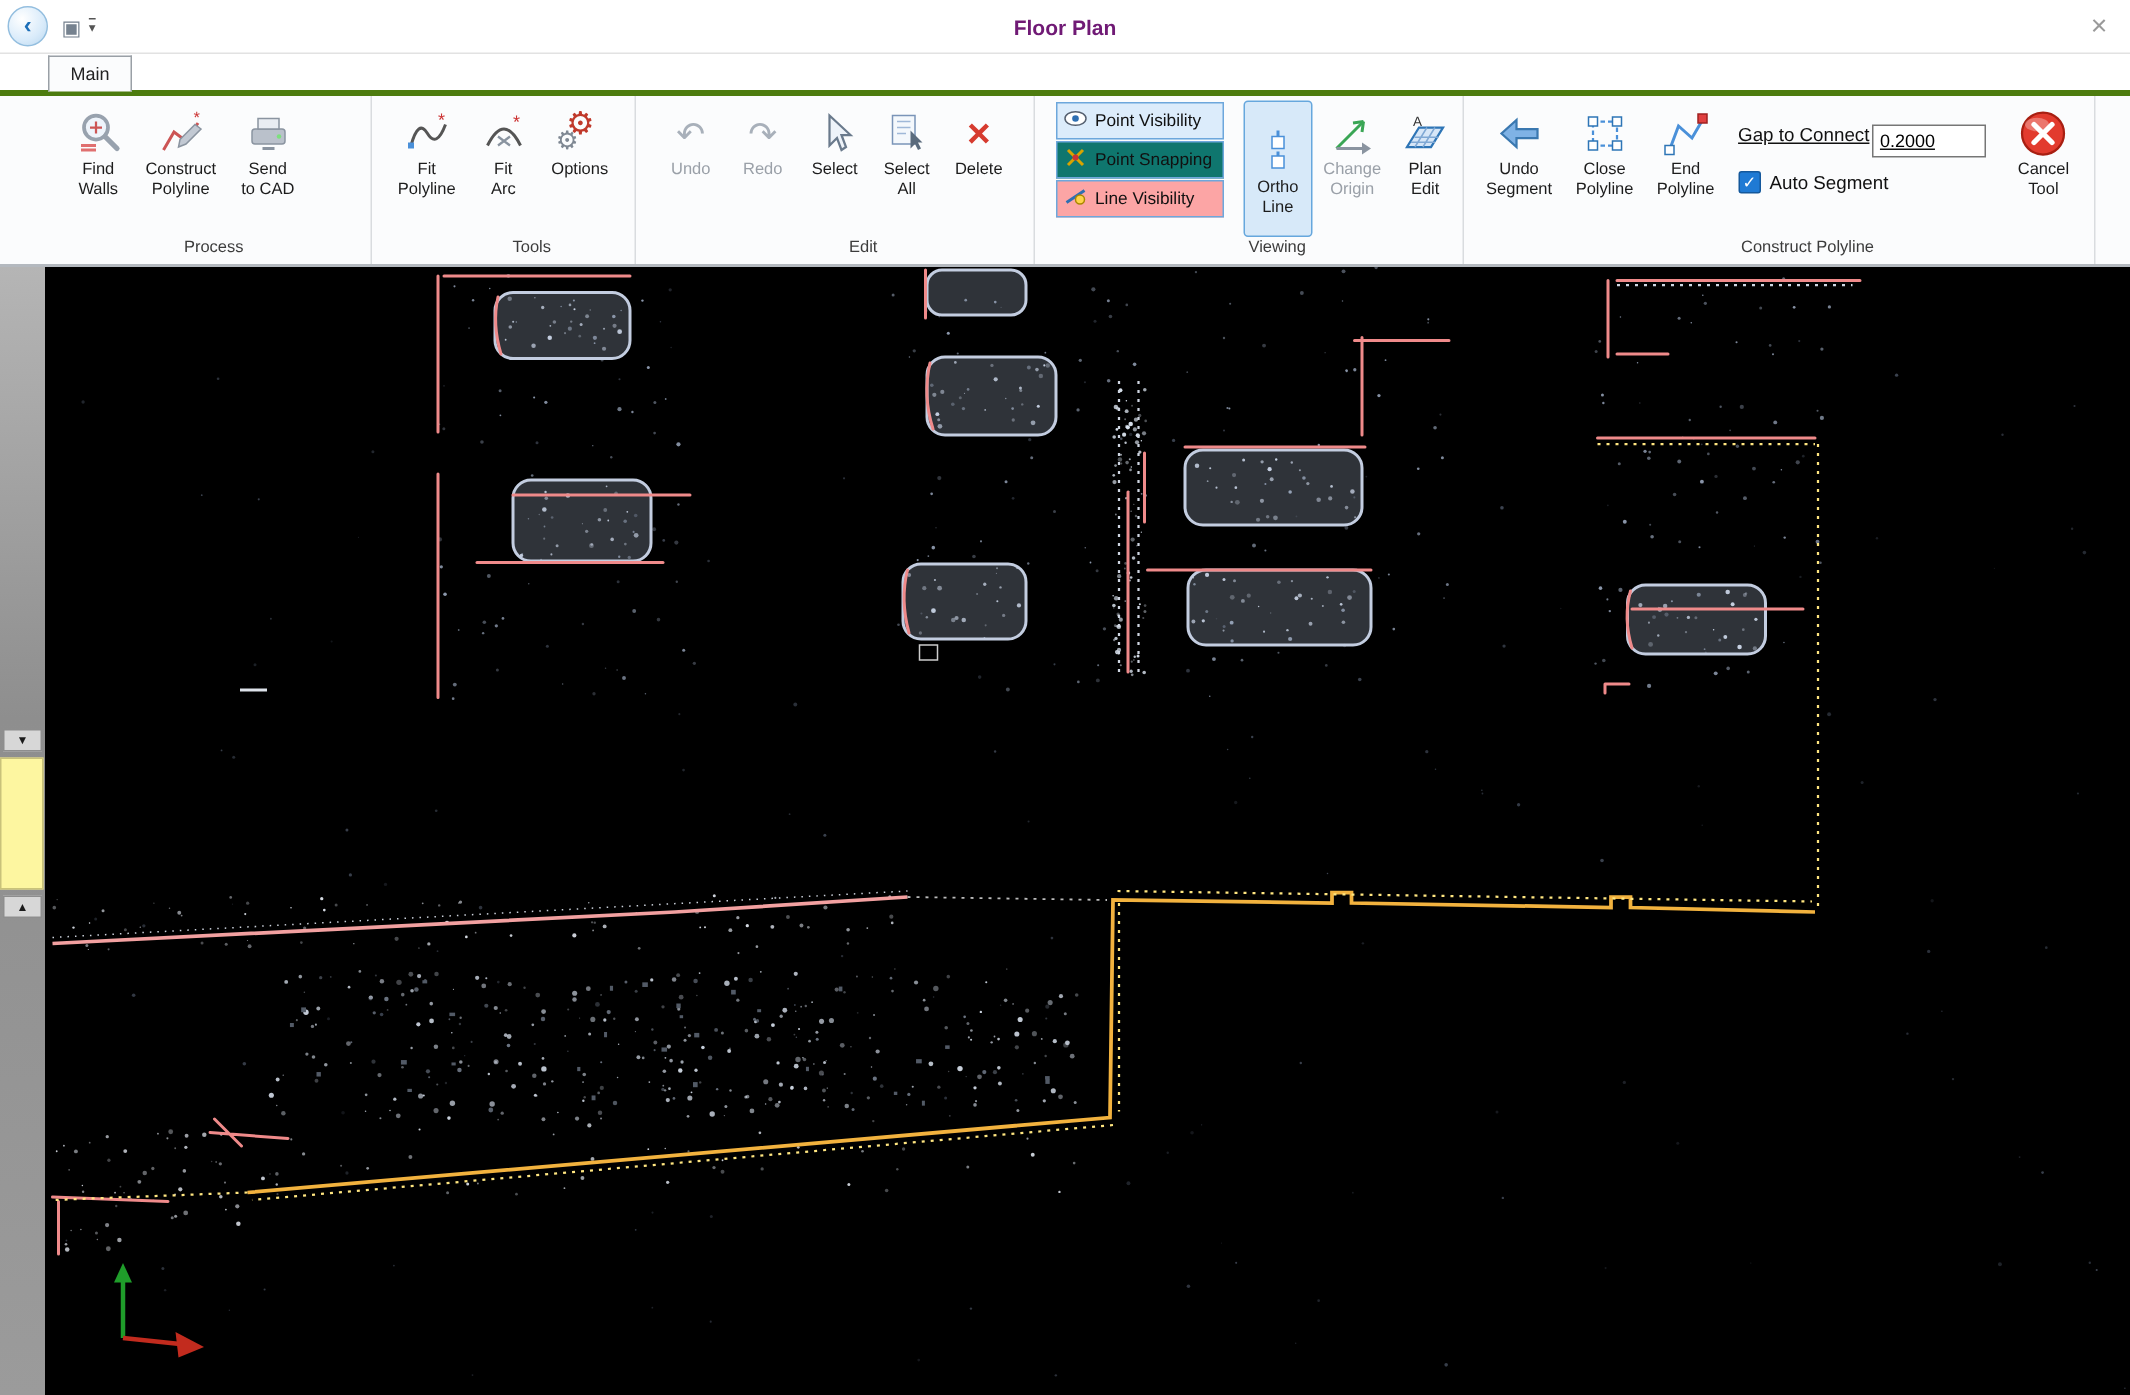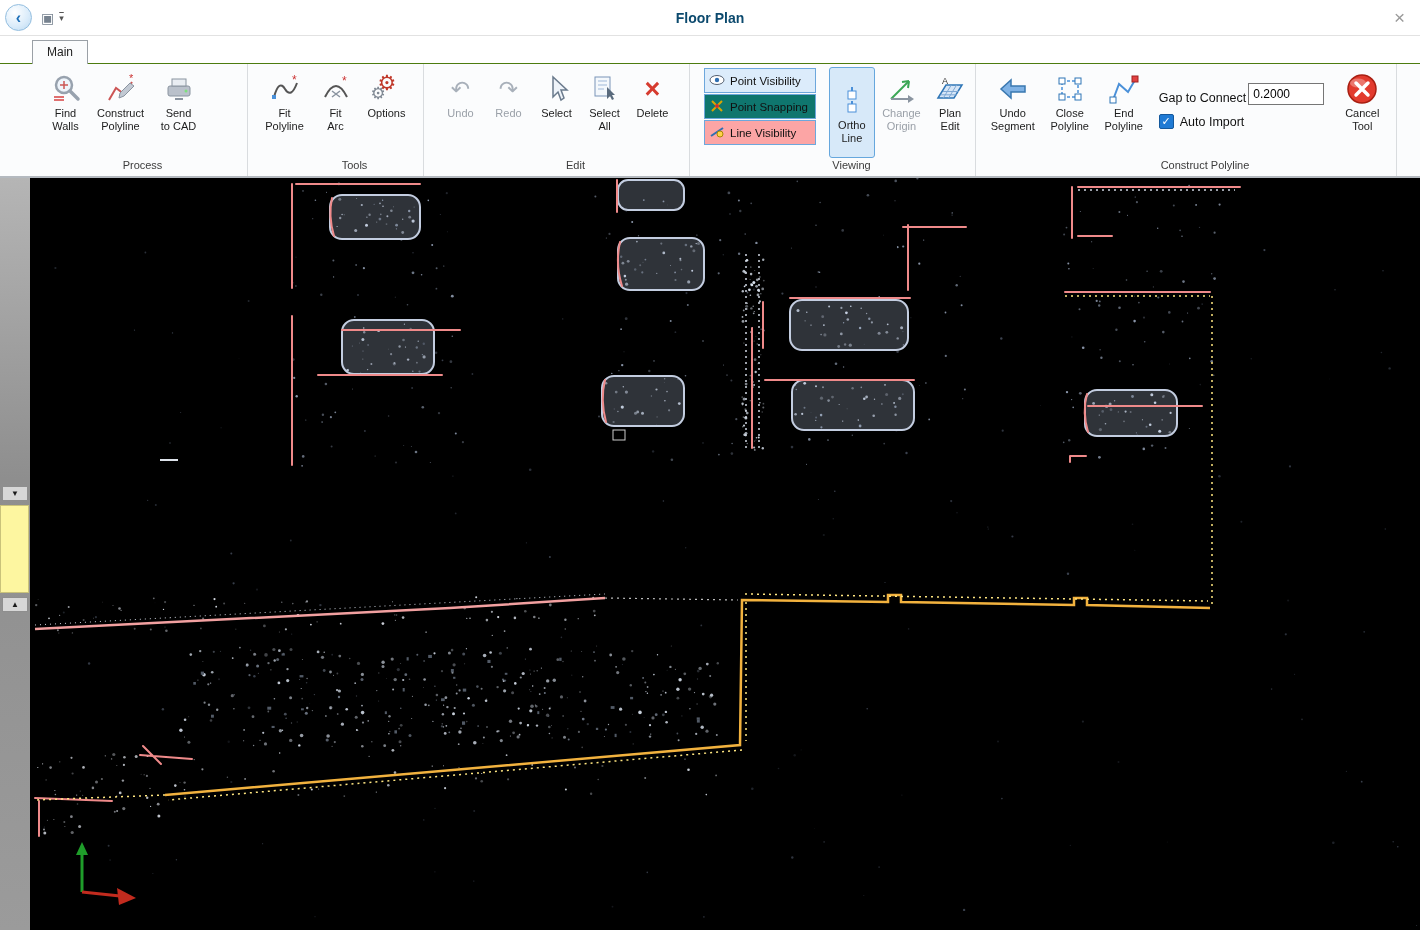--- a/index.html
+++ b/index.html
@@ -8,25 +8,25 @@
   
   .titlebar{height:36px;background:#fff;border-bottom:1px solid #e2e2e2;
     display:flex;align-items:center;position:relative;}
   .back-btn{width:27px;height:27px;margin-left:5px;border-radius:50%;
     background:radial-gradient(circle at 35% 30%,#ffffff,#d9ebfa 60%,#b9d7ef);
     border:1px solid #93bedf;color:#1d6fb8;font-weight:bold;font-size:16px;
     display:flex;align-items:center;justify-content:center;cursor:pointer;}
   .qa-icon{margin-left:9px;color:#76828f;font-size:14px;cursor:pointer;}
   .cz-icon{margin-left:5px;color:#555;font-size:9px;text-decoration:overline;cursor:pointer;}
   .tb-title{position:absolute;left:0;right:0;text-align:center;font-size:14px;
-    font-weight:bold;color:#0c4a6e;pointer-events:none;}
+    font-weight:bold;color:#701a75;pointer-events:none;}
   .close-btn{margin-left:auto;margin-right:15px;color:#9a9a9a;font-size:19px;
     line-height:1;z-index:2;cursor:pointer;}
   
-  .tabrow{height:28px;background:#fff;border-bottom:1px solid #4d7c0f;
+  .tabrow{height:28px;background:#fff;border-bottom:4px solid #4d7c0f;
     display:flex;align-items:flex-end;padding-left:32px;}
   .tab{padding:4px 14px 5px;border:1px solid #9aa0a6;border-bottom:none;
     background:#fbfcfd;font-size:12px;color:#222;margin-bottom:-1px;cursor:pointer;}
   
   .ribbon{height:114px;background:#fbfcfd;border-bottom:2px solid #b4b9bf;display:flex;}
   .rgroup{display:flex;flex-direction:column;border-right:1px solid #d9dcdf;}
   .rbody{flex:1;display:flex;justify-content:center;padding:3px 2px 0;}
   .rlabel{height:18px;text-align:center;font-size:11px;color:#3c3c3c;line-height:15px;padding-left:38px;}
   .rbtn{width:54px;display:flex;flex-direction:column;align-items:center;
     padding-top:3px;margin:0 1px;border:1px solid transparent;border-radius:3px;cursor:pointer;}
@@ -43,21 +43,21 @@
   .xmark{font-size:27px;font-weight:bold;color:#d63b2f;line-height:1;}
   
   .vtoggles{display:flex;flex-direction:column;margin:1px 12px 0;gap:1px;}
   .vtoggle{display:flex;align-items:center;gap:5px;border:1px solid #6da7dc;
     background:#dcecfb;padding:2px 7px 2px 4px;font-size:11.5px;height:25px;
     color:#111;cursor:pointer;white-space:nowrap;}
   .vtoggle.alt{background:#0f766e;}
   .vtoggle.lite{background:#fca5a5;}
   
   .cfields{display:flex;flex-direction:column;margin:16px 6px 0 8px;gap:9px;}
-  .gaprow{display:flex;align-items:flex-end;font-size:12.5px;color:#111;}
+  .gaprow{display:flex;align-items:flex-start;font-size:12.5px;color:#111;text-decoration:underline;}
   .gapinput{width:76px;height:22px;border:1px solid #767676;font-size:12px;
     padding:1px 4px;margin-left:2px;font-family:"Liberation Sans",sans-serif;}
   .advrow{display:flex;align-items:center;gap:6px;font-size:12.5px;color:#111;}
   .checkbox{width:15px;height:15px;background:#1f7ad4;border:1px solid #14589c;
     border-radius:2px;color:#fff;font-size:11px;display:flex;align-items:center;
     justify-content:center;cursor:pointer;}
   .cancel-margin{margin-left:6px;}
   
   .workspace{position:relative;height:752px;background:#000;}
   .left-strip{position:absolute;left:0;top:0;width:30px;height:100%;
@@ -348,21 +348,21 @@
       </div>
       <div class="cfields">
         <div class="gaprow">
           <span>Gap to Connect</span>
           <input class="gapinput" value="0.2000" style="">
         </div>
         <div class="advrow">
           <span class="checkbox">
               <span>✓</span>
             </span>
-          <span>Auto Import</span>
+          <span>Auto Segment</span>
         </div>
       </div>
       <div class="rbtn cancel-margin" style="width:52px">
         <div class="ricon">
           <svg width="34" height="34" viewBox="0 0 34 34">
               <circle cx="17" cy="17" r="14" fill="#e23b2e" stroke="#a81f12" stroke-width="1.5"></circle>
               <ellipse cx="13" cy="11" rx="8" ry="4.5" fill="rgba(255,255,255,0.3)"></ellipse>
               <path d="M11 11 L23 23 M23 11 L11 23" stroke="#fff" stroke-width="3.5" stroke-linecap="round"></path>
             </svg>
         </div>

